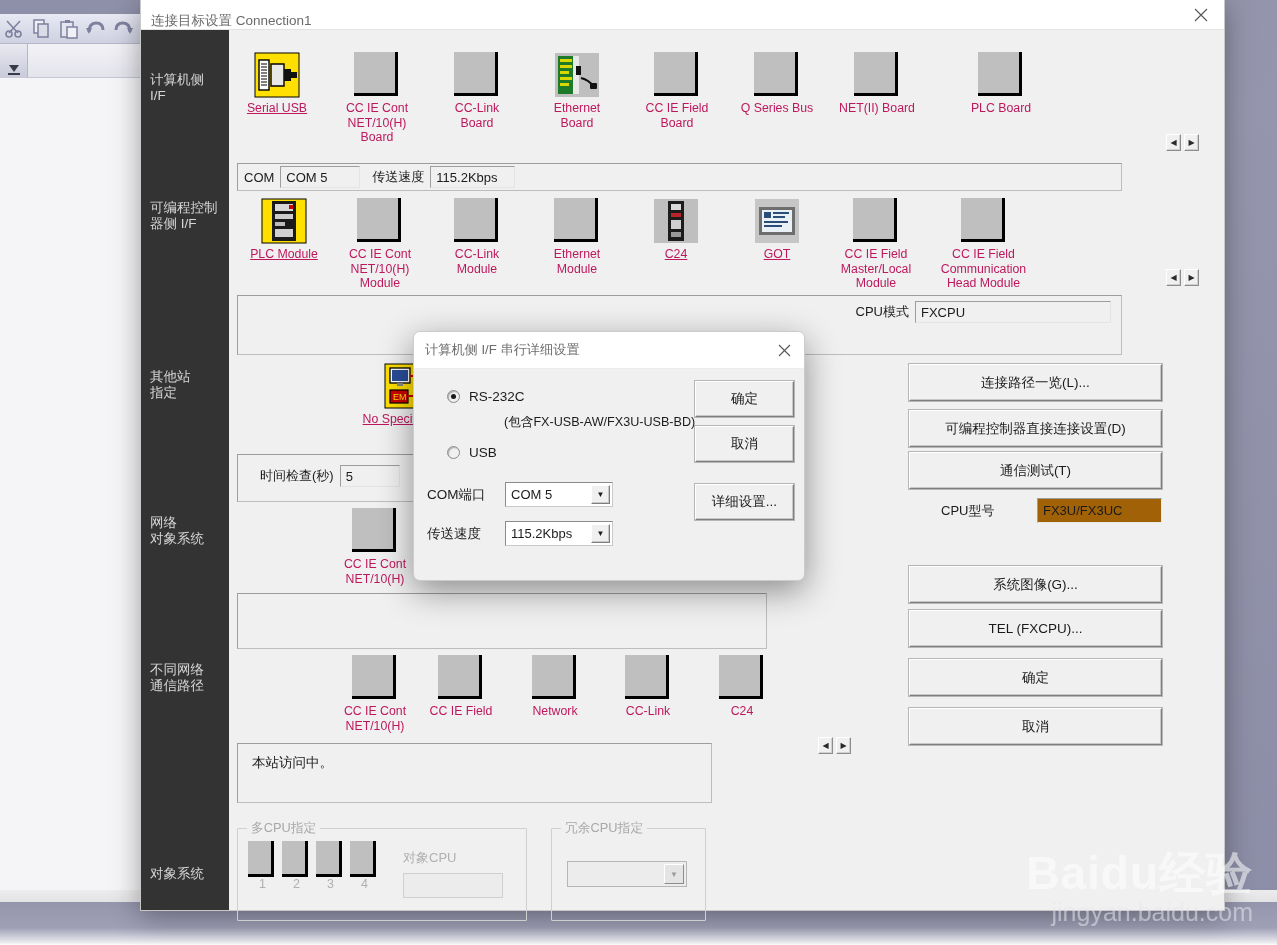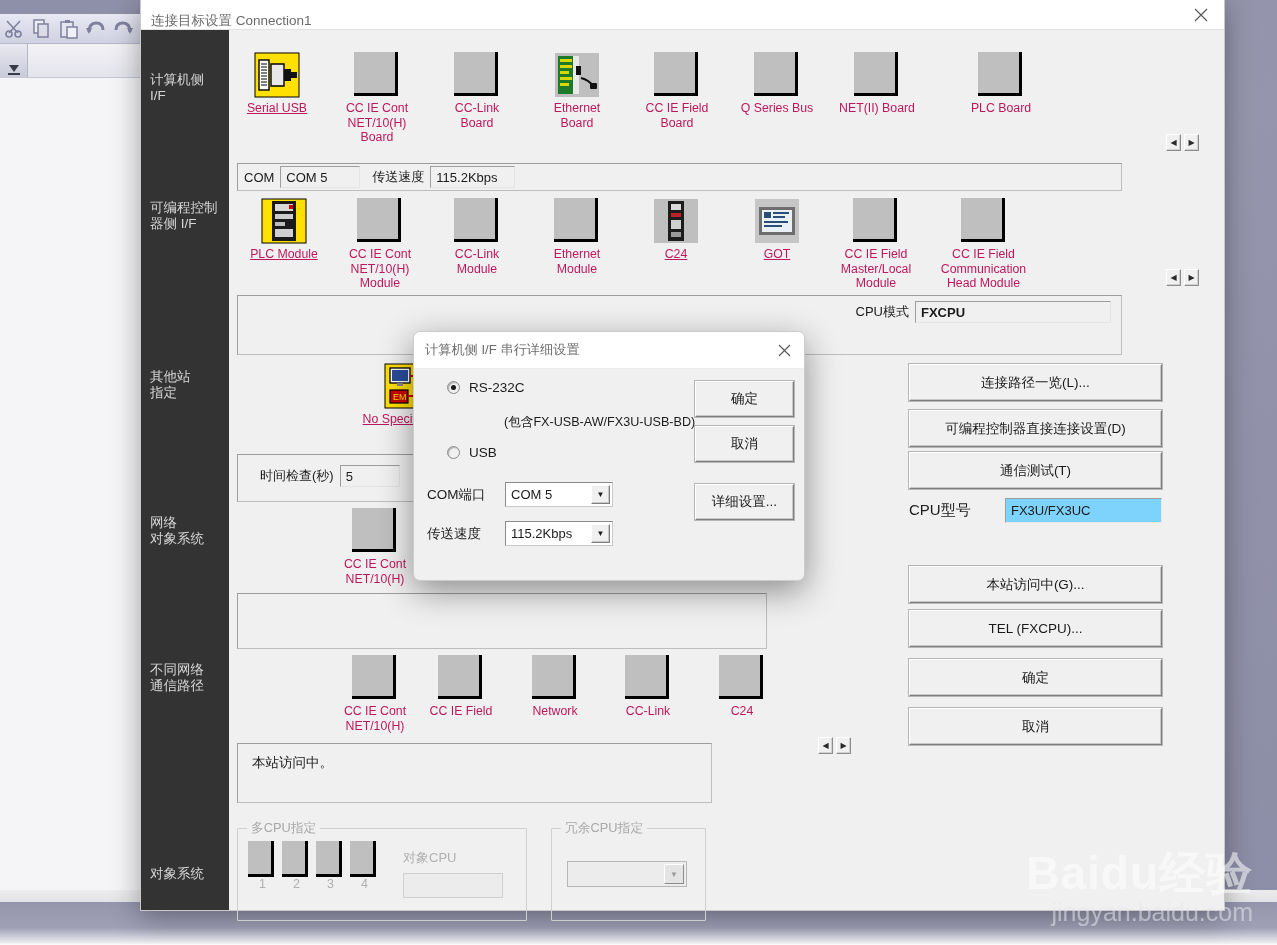--- a/index.html
+++ b/index.html
@@ -143,24 +143,24 @@
     position:absolute; left: 680px; width: 253px; height: 37px;
     background:#f0f0f0;
     border:1px solid #ffffff;
     border-right-color:#7e7e7e; border-bottom-color:#7e7e7e;
     box-shadow: inset -1px -1px 0 #c8c8c8, 0 0 0 1px #b6b6b6;
     display:flex; align-items:center; justify-content:center;
     font-size:13.5px; color:#1b1b1b; cursor:default;
   }
   #cpu-model-row { position:absolute; left:680px; width:253px; height:33px; display:flex; align-items:center; }
   #cpu-detail-row { position:absolute; left:680px; width:253px; height:30px; display:flex; align-items:center; }
-  .rlabel { font-size:15px; color:#1b1b1b; width:96px; }
+  .rlabel { font-size:13px; color:#1b1b1b; width:96px;margin-left:32px; }
   .rlabel.dim { color:#9a9a9a; }
   .rfield {
-    flex:1; height:25px; background:#7dd3fc;
+    flex:1; height:25px; background:#a16207;
     border:1px solid #9d9d9d; border-right-color:#e8e8e8; border-bottom-color:#e8e8e8;
     display:flex; align-items:center; padding:0 5px; font-size:13px; color:#1b1b1b;
   }
 
   
   .groupbox {
     position:absolute; border:1px solid #cfcfcf; border-radius:1px;
   }
   .gb-title {
     position:absolute; top:-9px; left:9px; background:#f0f0f0;
@@ -512,21 +512,21 @@
       </div>
 
       <div class="arrows" style="left:937px; top:239px;">
         <div class="arrow-btn">◀</div>
         <div class="arrow-btn">▶</div>
       </div>
 
       <div class="panelbox" style="left:8px; top:265px; width:885px; height:60px;">
         <div style="position:absolute; right:10px; top:5px; display:flex; align-items:center;">
           <span class="fl">CPU模式</span>
-          <span class="ftxt" style="width:196px;font-weight:bold;">FXCPU</span>
+          <span class="ftxt" style="width:196px;">FXCPU</span>
         </div>
       </div>
 
       <div class="strip" style="left:0; top:333px;">
         <div class="dev sel" style="left:113px; width:130px;">
           <div class="glyph">
             <svg width="46" height="46" viewBox="0 0 46 46">
               <rect x="1" y="1" width="44" height="44" fill="#ffe000" stroke="#000" stroke-width="1"></rect>
               <rect x="6" y="5" width="20" height="15" fill="#fff" stroke="#000" stroke-width="1.3"></rect>
               <rect x="8" y="7" width="16" height="11" fill="#2a4d9a"></rect>
@@ -649,41 +649,41 @@
 
       <div class="rbtn" style="top:380px;">可编程控制器直接连接设置(D)</div>
       <div class="rbtn" style="top:334px;">连接路径一览(L)...</div>
       <div class="rbtn" style="top:422px;">通信测试(T)</div>
 
       <div id="cpu-model-row" style="top:464px;">
         <span class="rlabel">CPU型号</span>
         <span class="rfield">FX3U/FX3UC</span>
       </div>
 
-      <div class="rbtn" style="top:536px;">本站访问中(G)...</div>
+      <div class="rbtn" style="top:536px;">系统图像(G)...</div>
       <div class="rbtn" style="top:580px;">TEL (FXCPU)...</div>
       <div class="rbtn" style="top:629px;">确定</div>
       <div class="rbtn" style="top:678px;">取消</div>
 
     </div>
   </div>
 </div>
 
 <div id="modal">
   <div id="modal-title">
     <span class="t">计算机侧 I/F 串行详细设置</span>
     <span id="modal-close">
       <svg width="13" height="13" viewBox="0 0 13 13">
           <path d="M1 1 L12 12 M12 1 L1 12" stroke="#5a5a5a" stroke-width="1.15"></path>
         </svg>
     </span>
   </div>
   <div id="modal-body">
 
-    <div class="radio-row" style="left:33px; top:11px;">
+    <div class="radio-row" style="left:33px; top:20px;">
       <span class="radio on"></span>
       <span>RS-232C</span>
     </div>
 
     <div class="note" style="left:55px; top:45px;margin-left:35px;">(包含FX-USB-AW/FX3U-USB-BD)</div>
 
     <div class="radio-row" style="left:33px; top:76px;">
       <span class="radio"></span>
       <span>USB</span>
     </div>

